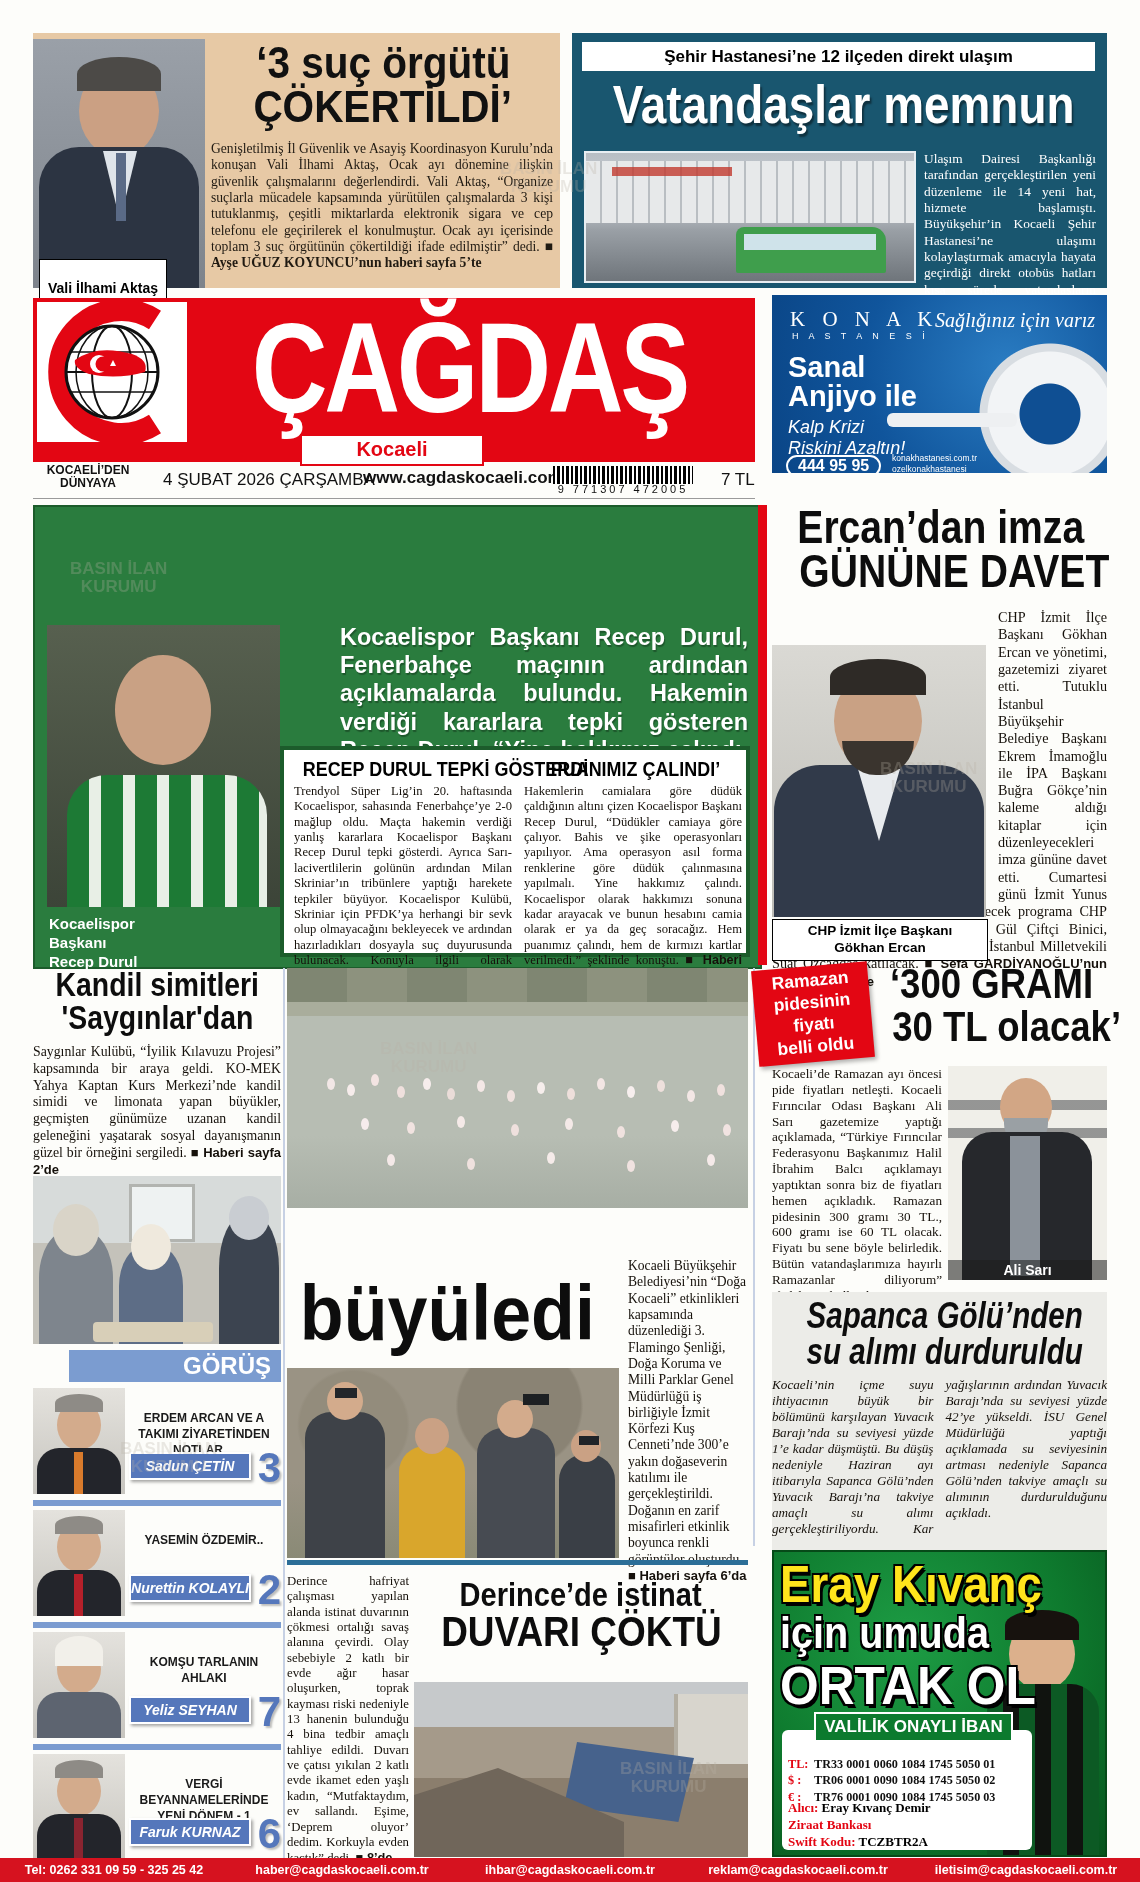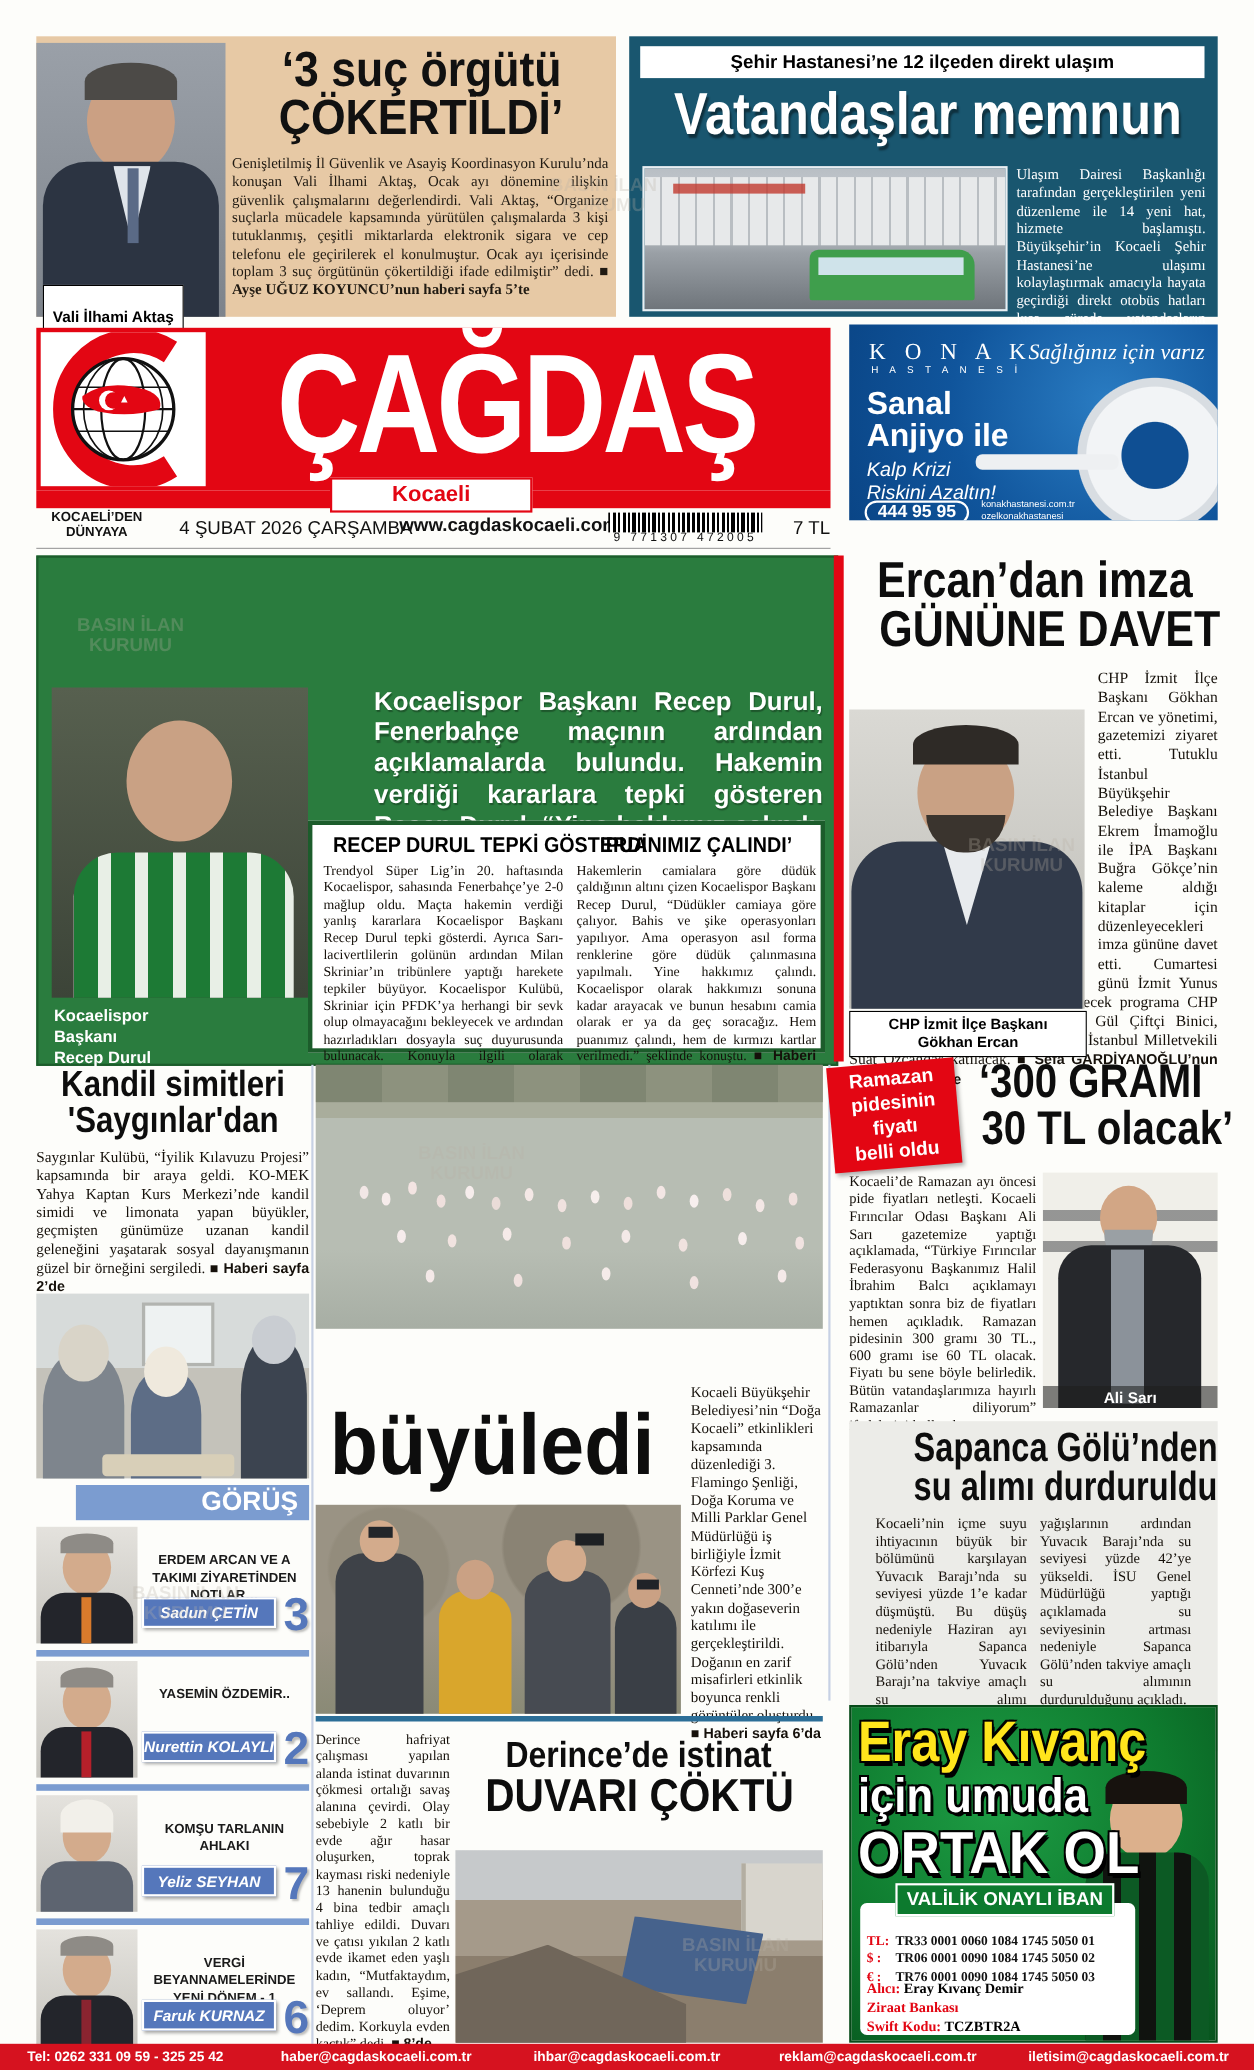--- a/index.html
+++ b/index.html
@@ -186,21 +186,21 @@
   #pide-photo{left:948px;top:1066px;width:159px;height:214px;background:#f0efe9;overflow:hidden;}
   #pide-photo .walltext{position:absolute;left:0;top:34px;width:100%;height:54px;
       background:repeating-linear-gradient(180deg,#3a3c40 0 10px,transparent 10px 28px);opacity:.5;}
   #pide-photo .head{left:52px;top:12px;width:52px;height:58px;background:#d2a685;}
   #pide-photo .beard{position:absolute;left:56px;top:52px;width:44px;height:28px;border-radius:0 0 26px 26px;background:#9aa0a4;}
   #pide-photo .body{position:absolute;left:14px;top:66px;width:130px;height:150px;border-radius:30px 30px 0 0;background:#26282c;}
   #pide-photo .scarf{position:absolute;left:62px;top:70px;width:30px;height:140px;background:#8b929a;}
   #pide-cap{position:absolute;left:0;bottom:0;width:100%;background:rgba(30,30,30,.55);color:#fff;font-weight:bold;
       font-size:14px;text-align:center;padding:2px 0;}
   
-  #sap{left:772px;top:1292px;width:335px;height:300px;background:#ecece8;padding:6px 24px;box-sizing:border-box;}
+  #sap{left:772px;top:1292px;width:335px;height:300px;background:#ecece8;padding:6px 0;box-sizing:border-box;font-style:italic;}
   #sap-head{text-align:center;font-weight:bold;color:#0d0d0d;line-height:.98;}
   #sap-head .l{font-size:37px;transform:scaleX(.8);}
   #sap-body{margin-top:6px;font-family:"Liberation Serif",serif;font-size:13.2px;line-height:1.22;color:#15100a;
       column-count:2;column-gap:12px;text-align:justify;}
   
   #eray{left:772px;top:1550px;width:335px;height:307px;overflow:hidden;border:2px solid #064a18;box-sizing:border-box;
       background:radial-gradient(circle at 40% 30%,#1d9c44 0%,#0e7a2e 55%,#07541d 100%);}
   .outline-y{color:#ffe51c;text-shadow:-2px -2px 0 #000,2px -2px 0 #000,-2px 2px 0 #000,2px 2px 0 #000,3px 4px 0 #000;}
   .outline-w{color:#fff;text-shadow:-2px -2px 0 #000,2px -2px 0 #000,-2px 2px 0 #000,2px 2px 0 #000,3px 4px 0 #000;}
   #eray .t1{position:absolute;left:6px;top:2px;width:330px;font-weight:bold;font-size:52px;transform:scaleX(.88);transform-origin:left top;white-space:nowrap;}

